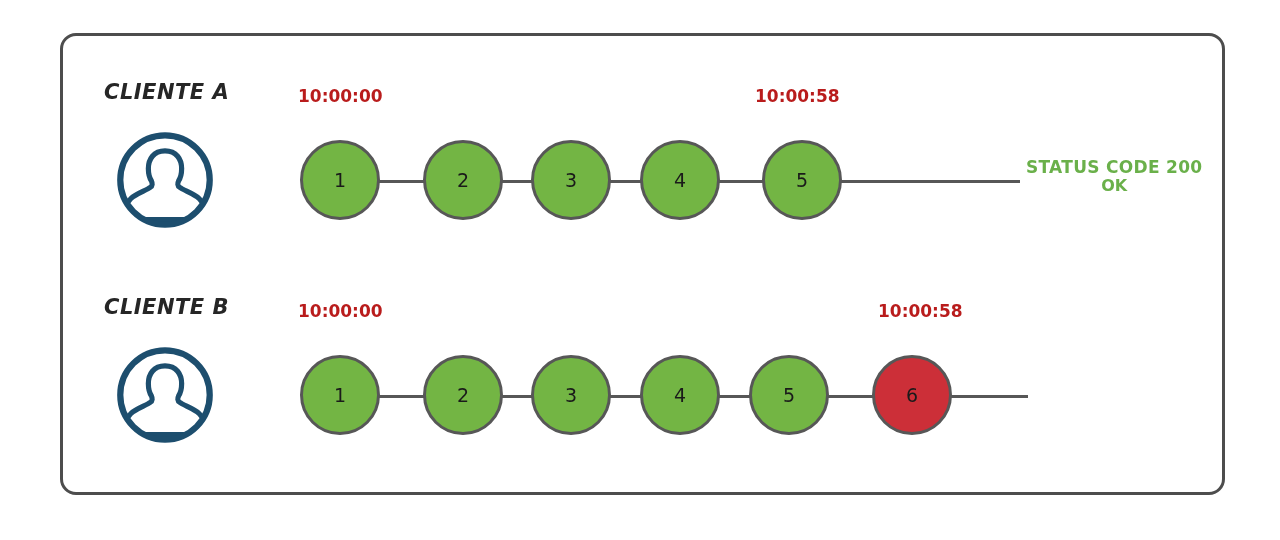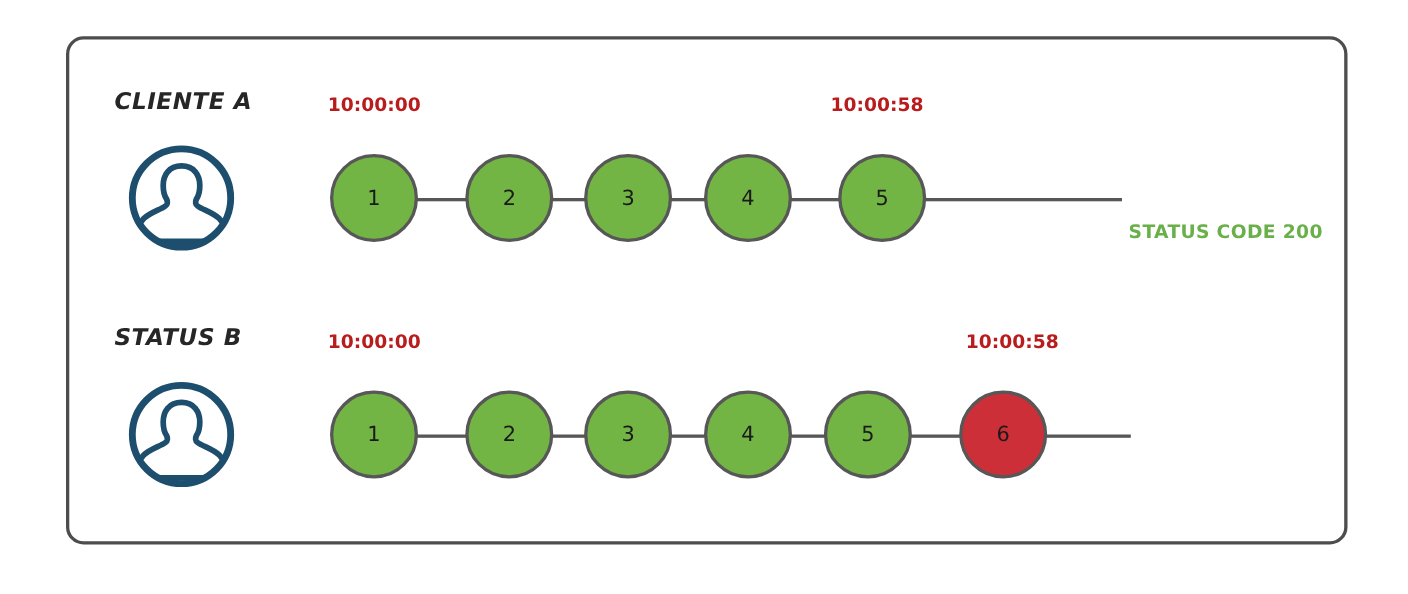--- a/index.html
+++ b/index.html
@@ -121,21 +121,20 @@
     position: absolute;
     white-space: nowrap;
     text-align: center;
     font-family: "DejaVu Sans", sans-serif;
     line-height: 1.18;
   }
   .status .line1 {
     font-size: 17px;
     font-weight: 600;
     letter-spacing: 0.3px;
-    margin-top: 44px;
   }
   .status .line2 {
     font-size: 15px;
     font-weight: 600;
   }
   .status-ok {
     left: 1026px;
     top: 157px;
     color: #6ab04a;
   }
@@ -177,26 +176,27 @@
 
       <div class="node green" style="left:0px">1</div>
       <div class="node green" style="left:123px">2</div>
       <div class="node green" style="left:231px">3</div>
       <div class="node green" style="left:340px">4</div>
       <div class="node green" style="left:462px">5</div>
     </div>
 
     <div class="status status-ok">
       <div class="line1">STATUS CODE 200</div>
+      <div class="line2">OK</div>
     </div>
   </div>
 
   <div class="row row-b">
 
-    <div class="client-label">STATUS B</div>
+    <div class="client-label">CLIENTE B</div>
 
     <div class="avatar">
       <svg viewBox="0 0 100 100" width="104" height="104" aria-hidden="true">
         <defs>
           <clipPath id="clipB">
               <circle cx="50" cy="50" r="43"></circle>
             </clipPath>
         </defs>
         <g clip-path="url(#clipB)">
           <path d="M50 22 c-11 0 -16 8 -16 17 c0 6 1 9 3 12 c1 2 1 5 -1 6

